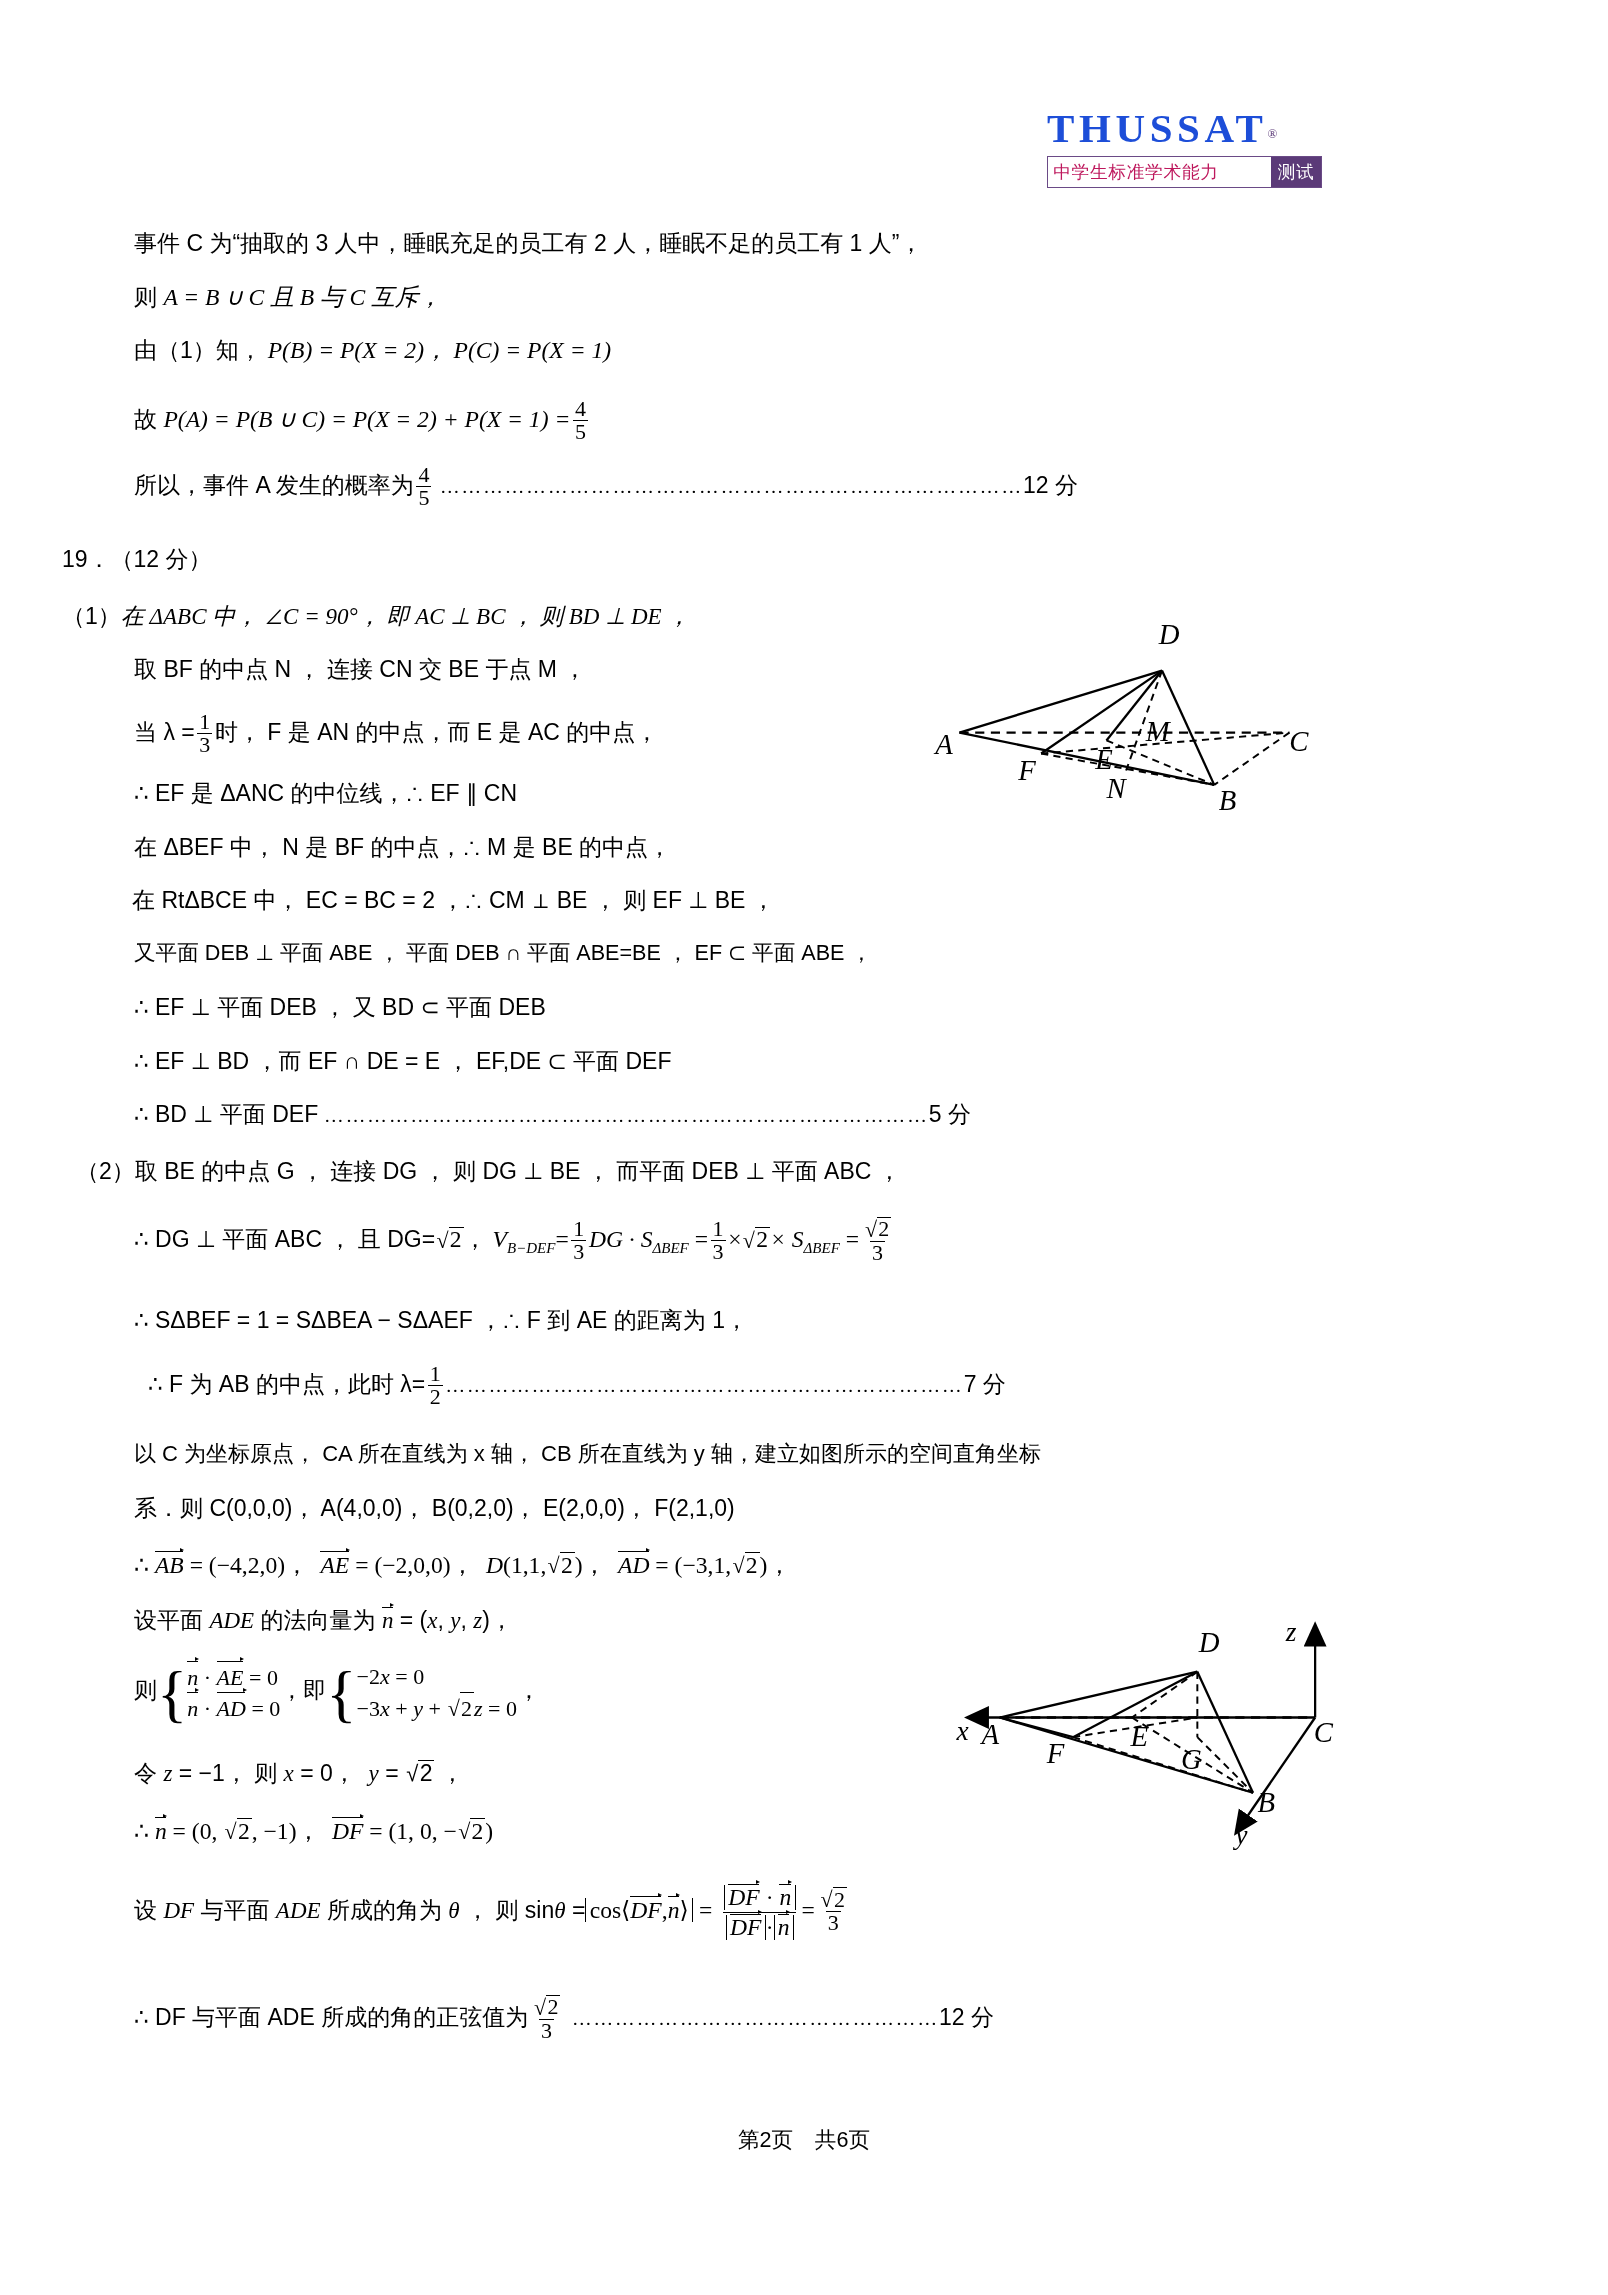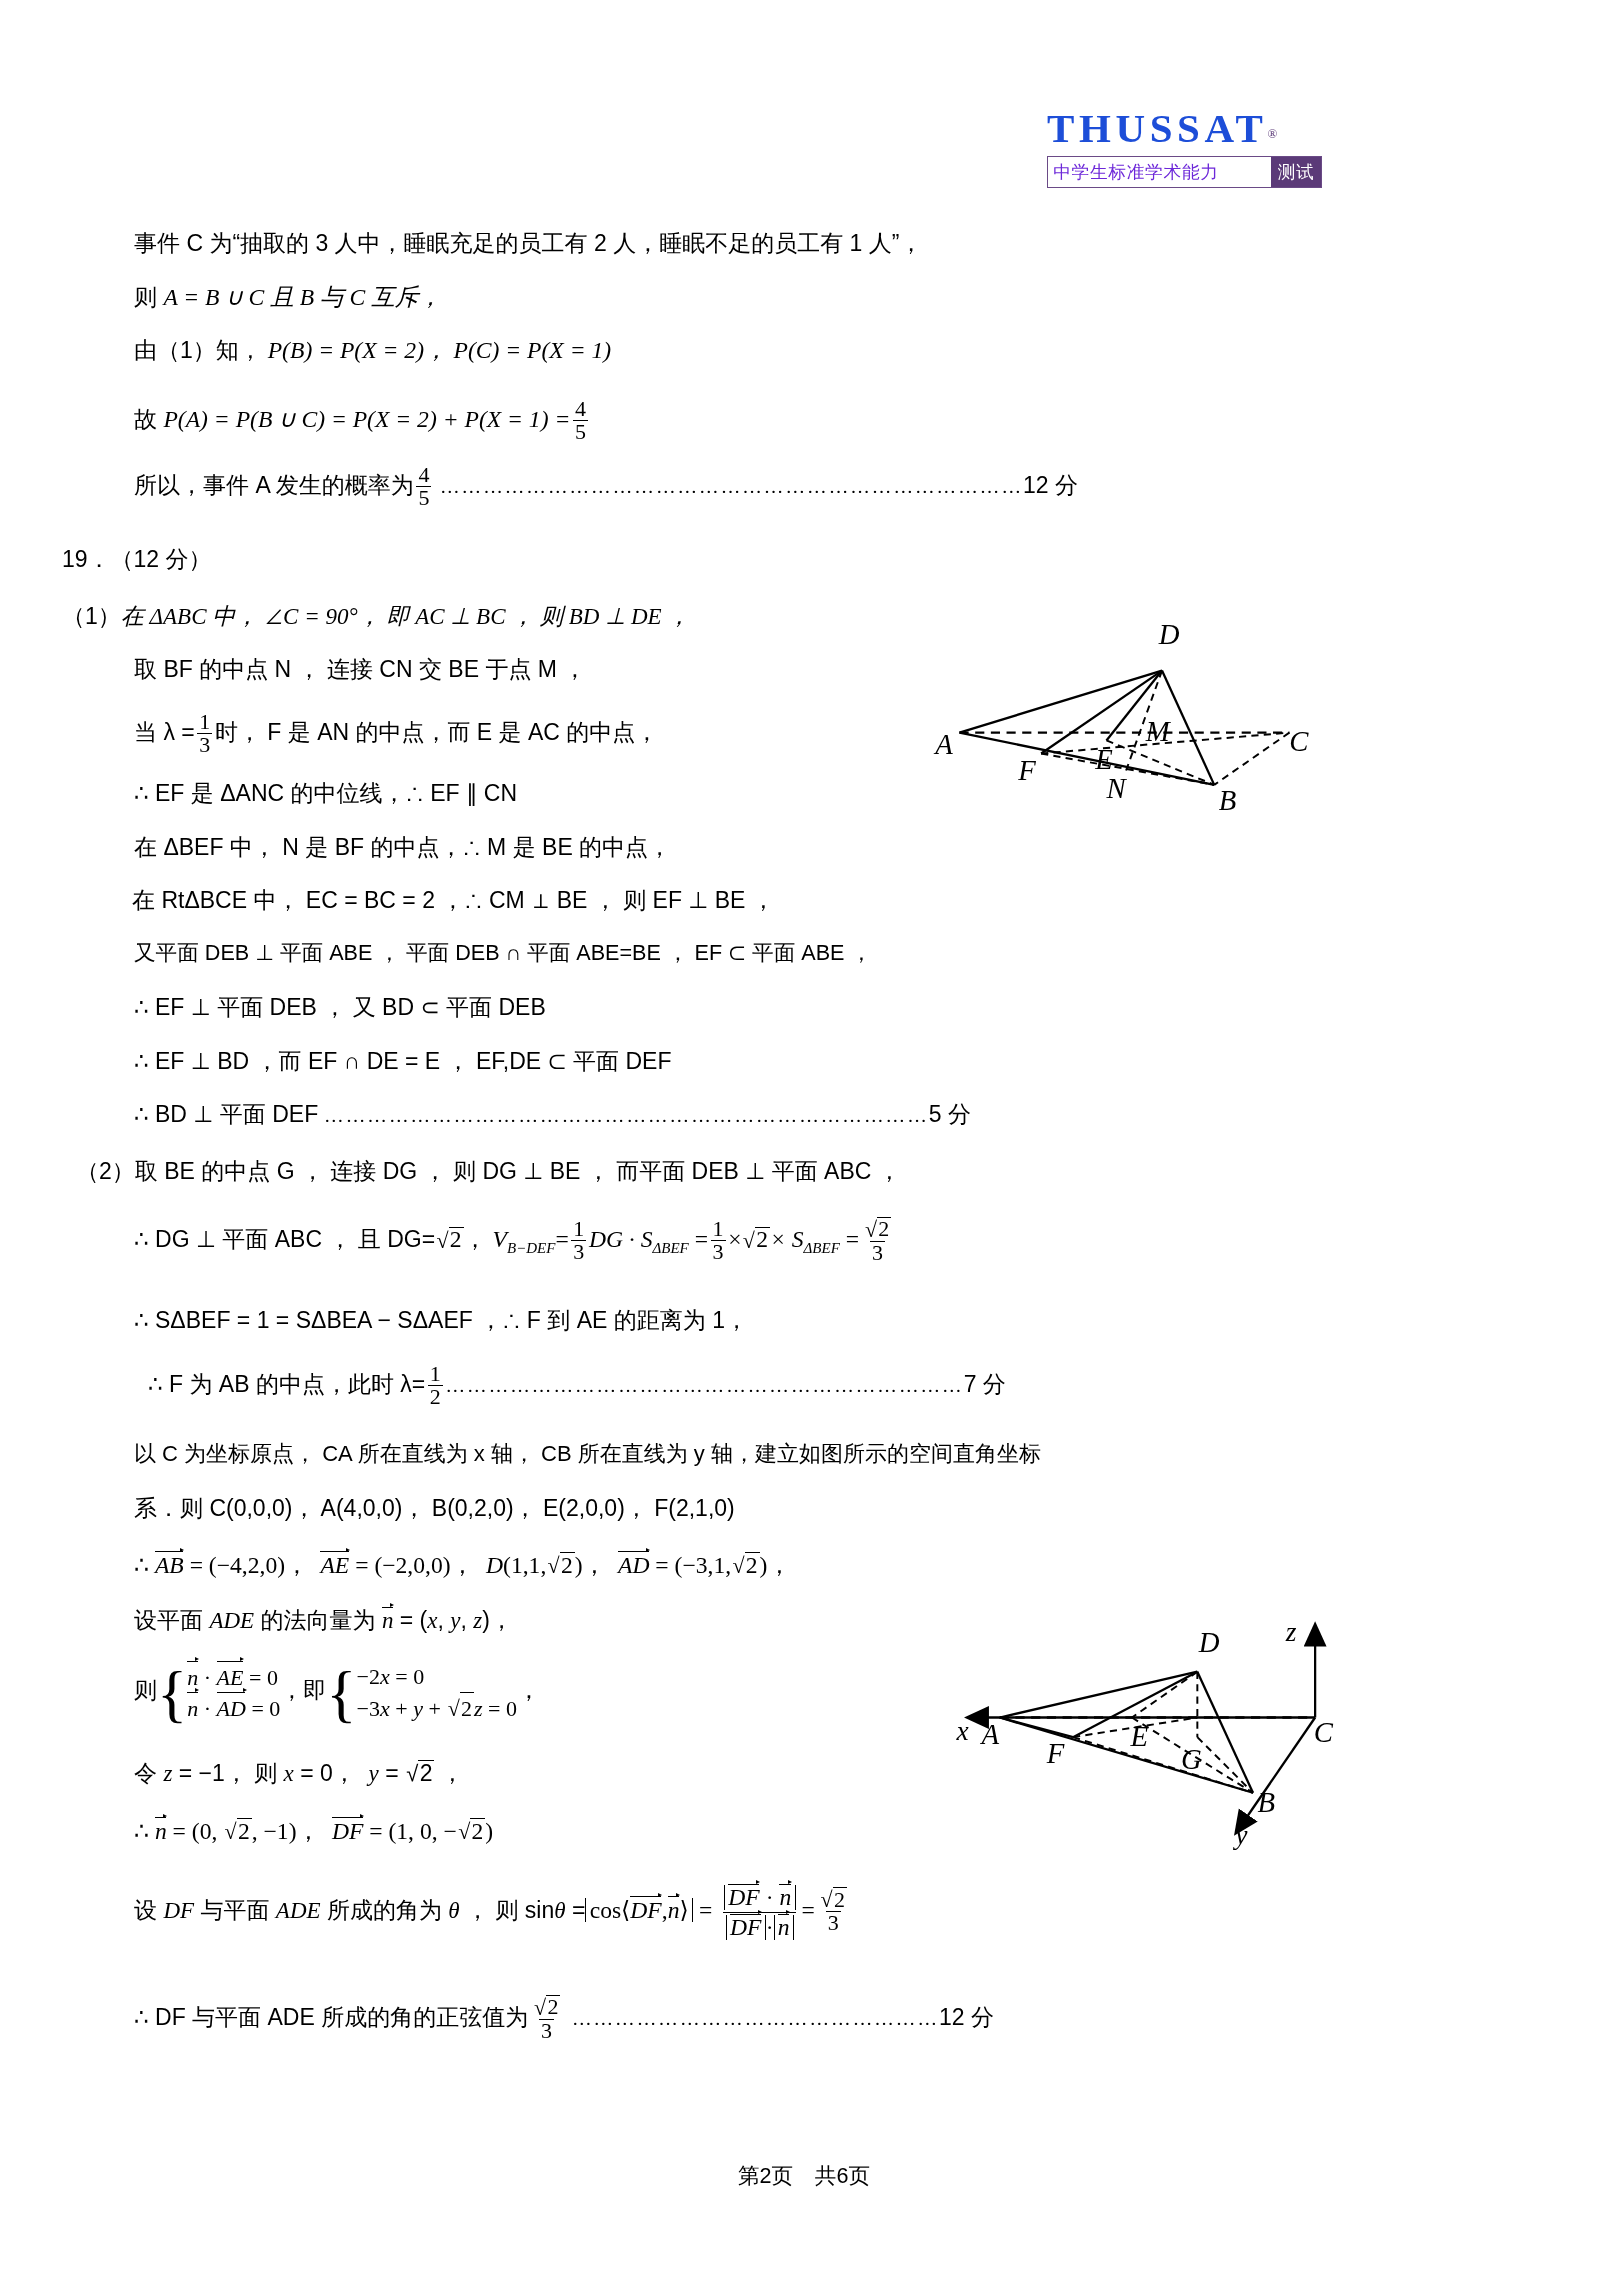--- a/index.html
+++ b/index.html
@@ -17,21 +17,21 @@
   .logo{position:absolute;left:1047px;top:108px;width:308px;text-align:left;}
   .logo-word{
     font-family:"Liberation Serif", serif;
     font-size:41px;letter-spacing:4.6px;font-weight:700;
     color:#1d4ed8;line-height:1;display:inline-block;
   }
   .logo-tm{font-size:13px;vertical-align:super;color:#5b3a78;letter-spacing:0;}
   .logo-bar{display:flex;margin-top:6.5px;border:1.3px solid #6a4a86;width:275px;box-sizing:border-box;}
   .logo-bar-left{
     flex:1;font-family:"Liberation Sans", sans-serif;font-size:17.7px;
-    color:#6d28d9;padding:3.3px 5.2px;letter-spacing:0.7px;white-space:nowrap;
+    color:#be185d;padding:3.3px 5.2px;letter-spacing:0.7px;white-space:nowrap;
   }
   .logo-bar-right{
     background:#5b3a78;color:#fff;font-family:"Liberation Sans", sans-serif;
     font-size:17.7px;padding:3.3px 6.5px;letter-spacing:0.7px;white-space:nowrap;
   }
 
   
   .body-text{position:absolute;left:0;top:0;width:1608px;}
   .line{
     position:absolute;
@@ -90,21 +90,21 @@
   .bfrac .d{padding:2px 2.6px 0;border-top:1.3px solid #000;}
 
   
   .fig{position:absolute;}
   .fig svg{display:block;}
   .fig text{font-family:"Liberation Serif", serif;font-style:italic;}
 
   
   .footer{
     position:absolute;left:0;top:2125px;width:1608px;text-align:center;
-    font-family:"Liberation Sans", sans-serif;font-size:21.6px;margin-top:36px;
+    font-family:"Liberation Sans", sans-serif;font-size:21.6px;
   }
 </style>
 </head>
 <body>
 
 <div class="page">
 
   <div class="logo">
     <div>
       <span class="logo-word">THUSSAT</span><span class="logo-tm">®</span>

